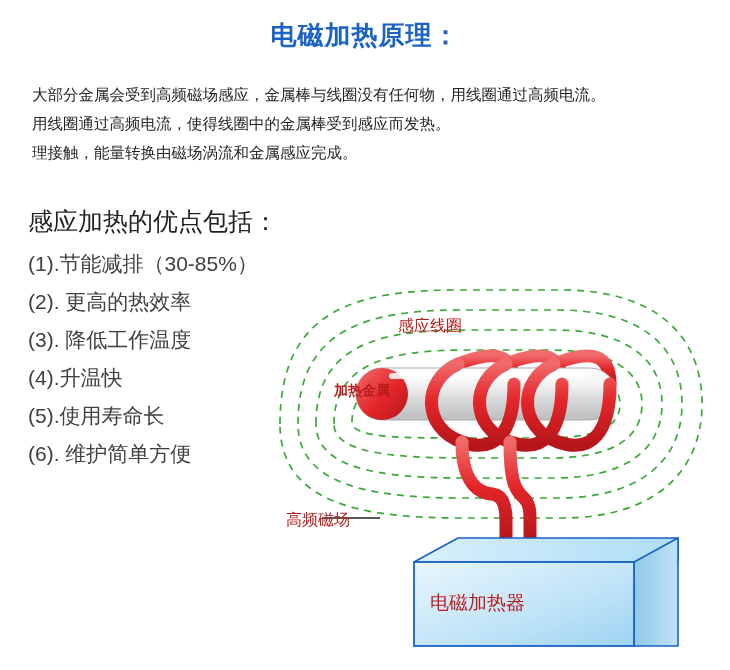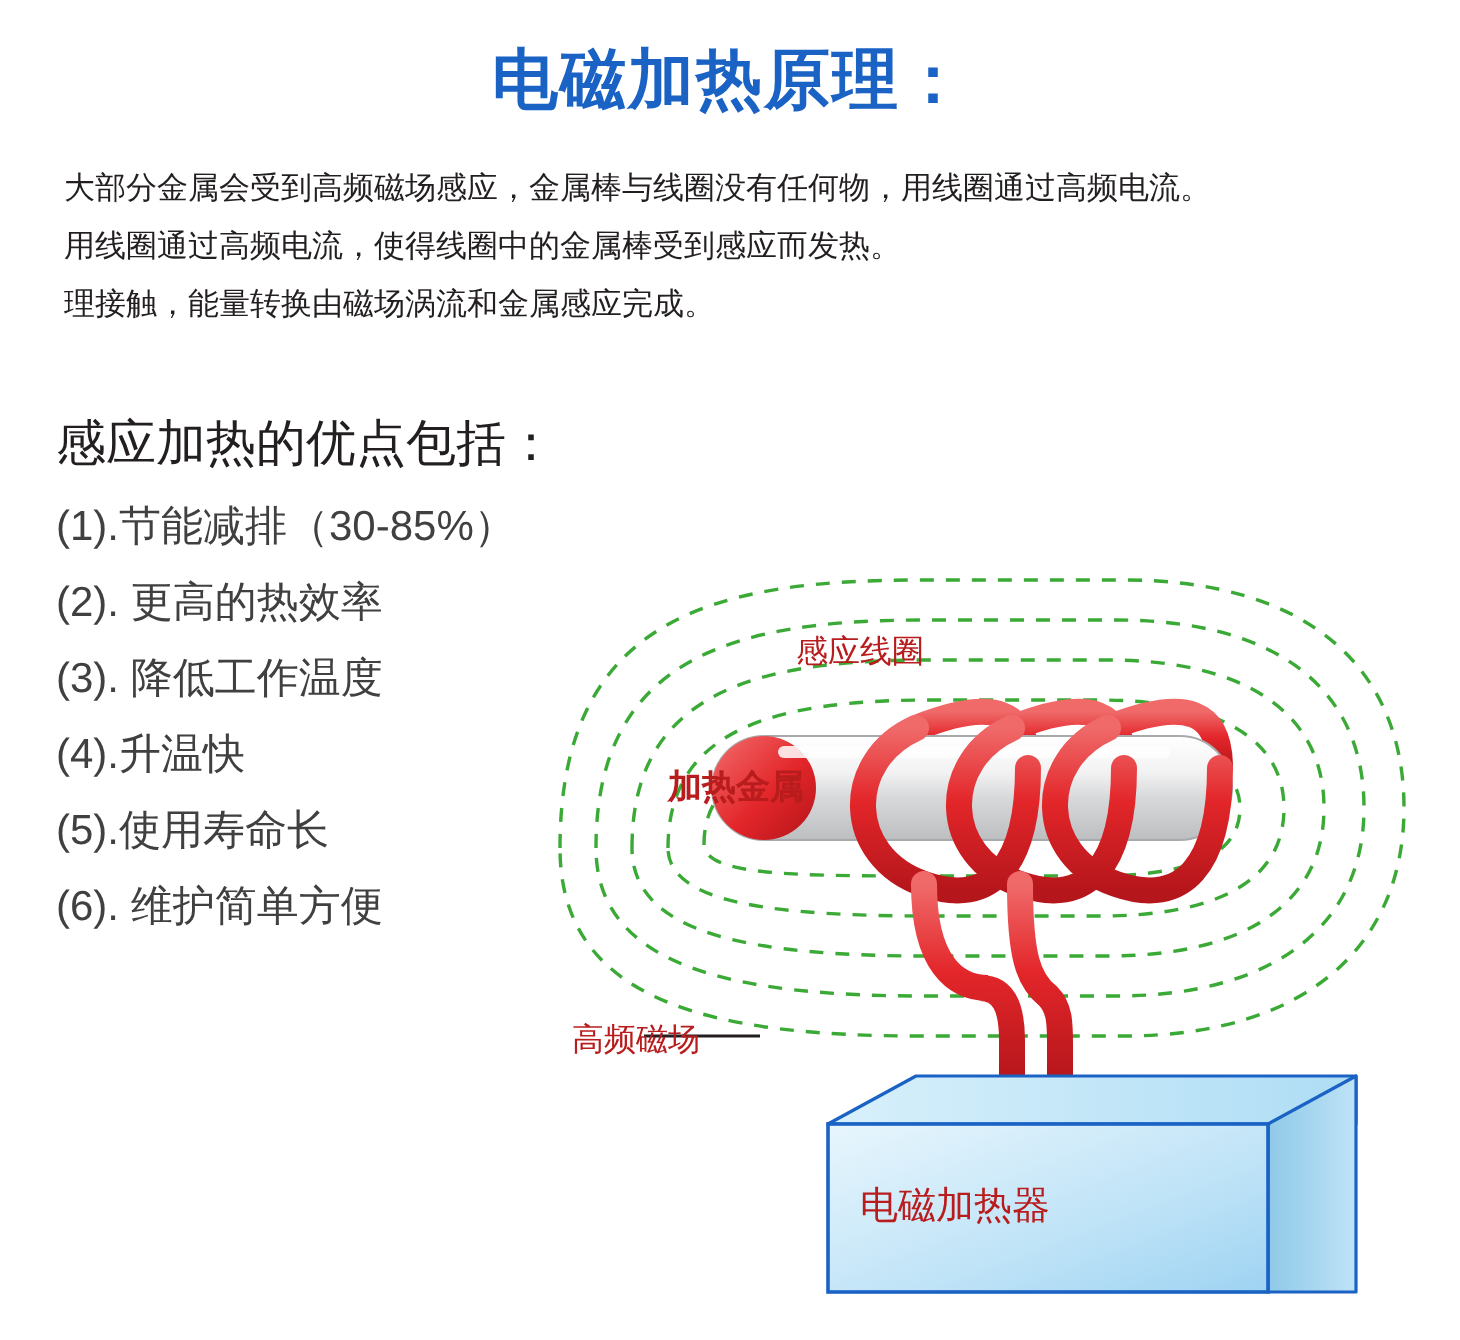--- a/index.html
+++ b/index.html
@@ -18,21 +18,21 @@
     position: relative;
     width: 730px;
     height: 670px;
   }
   .title {
     position: absolute;
     top: 18px;
     left: 0;
     width: 730px;
     text-align: center;
-    font-size: 33px;
+    font-size: 26px;
     font-weight: bold;
     color: #1a62c4;
     letter-spacing: 1px;
   }
   .para {
     position: absolute;
     left: 32px;
     top: 80px;
     width: 672px;
     font-size: 15.5px;
@@ -72,21 +72,21 @@
   .diagram svg {
     display: block;
   }
   .lbl {
     position: absolute;
     font-size: 16px;
     color: #b91c1c;
     white-space: nowrap;
   }
   .lbl-coil   { left: 398px; top: 320px; }
-  .lbl-metal  { left: 333px; top: 393px; font-weight: bold; font-size: 17px; }
+  .lbl-metal  { left: 333px; top: 393px; font-weight: bold; font-size: 14px; }
   .lbl-field  { left: 286px; top: 512px; }
   .lbl-heater { left: 430px; top: 580px; font-size: 19px; }
 </style>
 </head>
 <body>
 
 <div class="page">
 
   <div class="title">电磁加热原理：</div>
 

